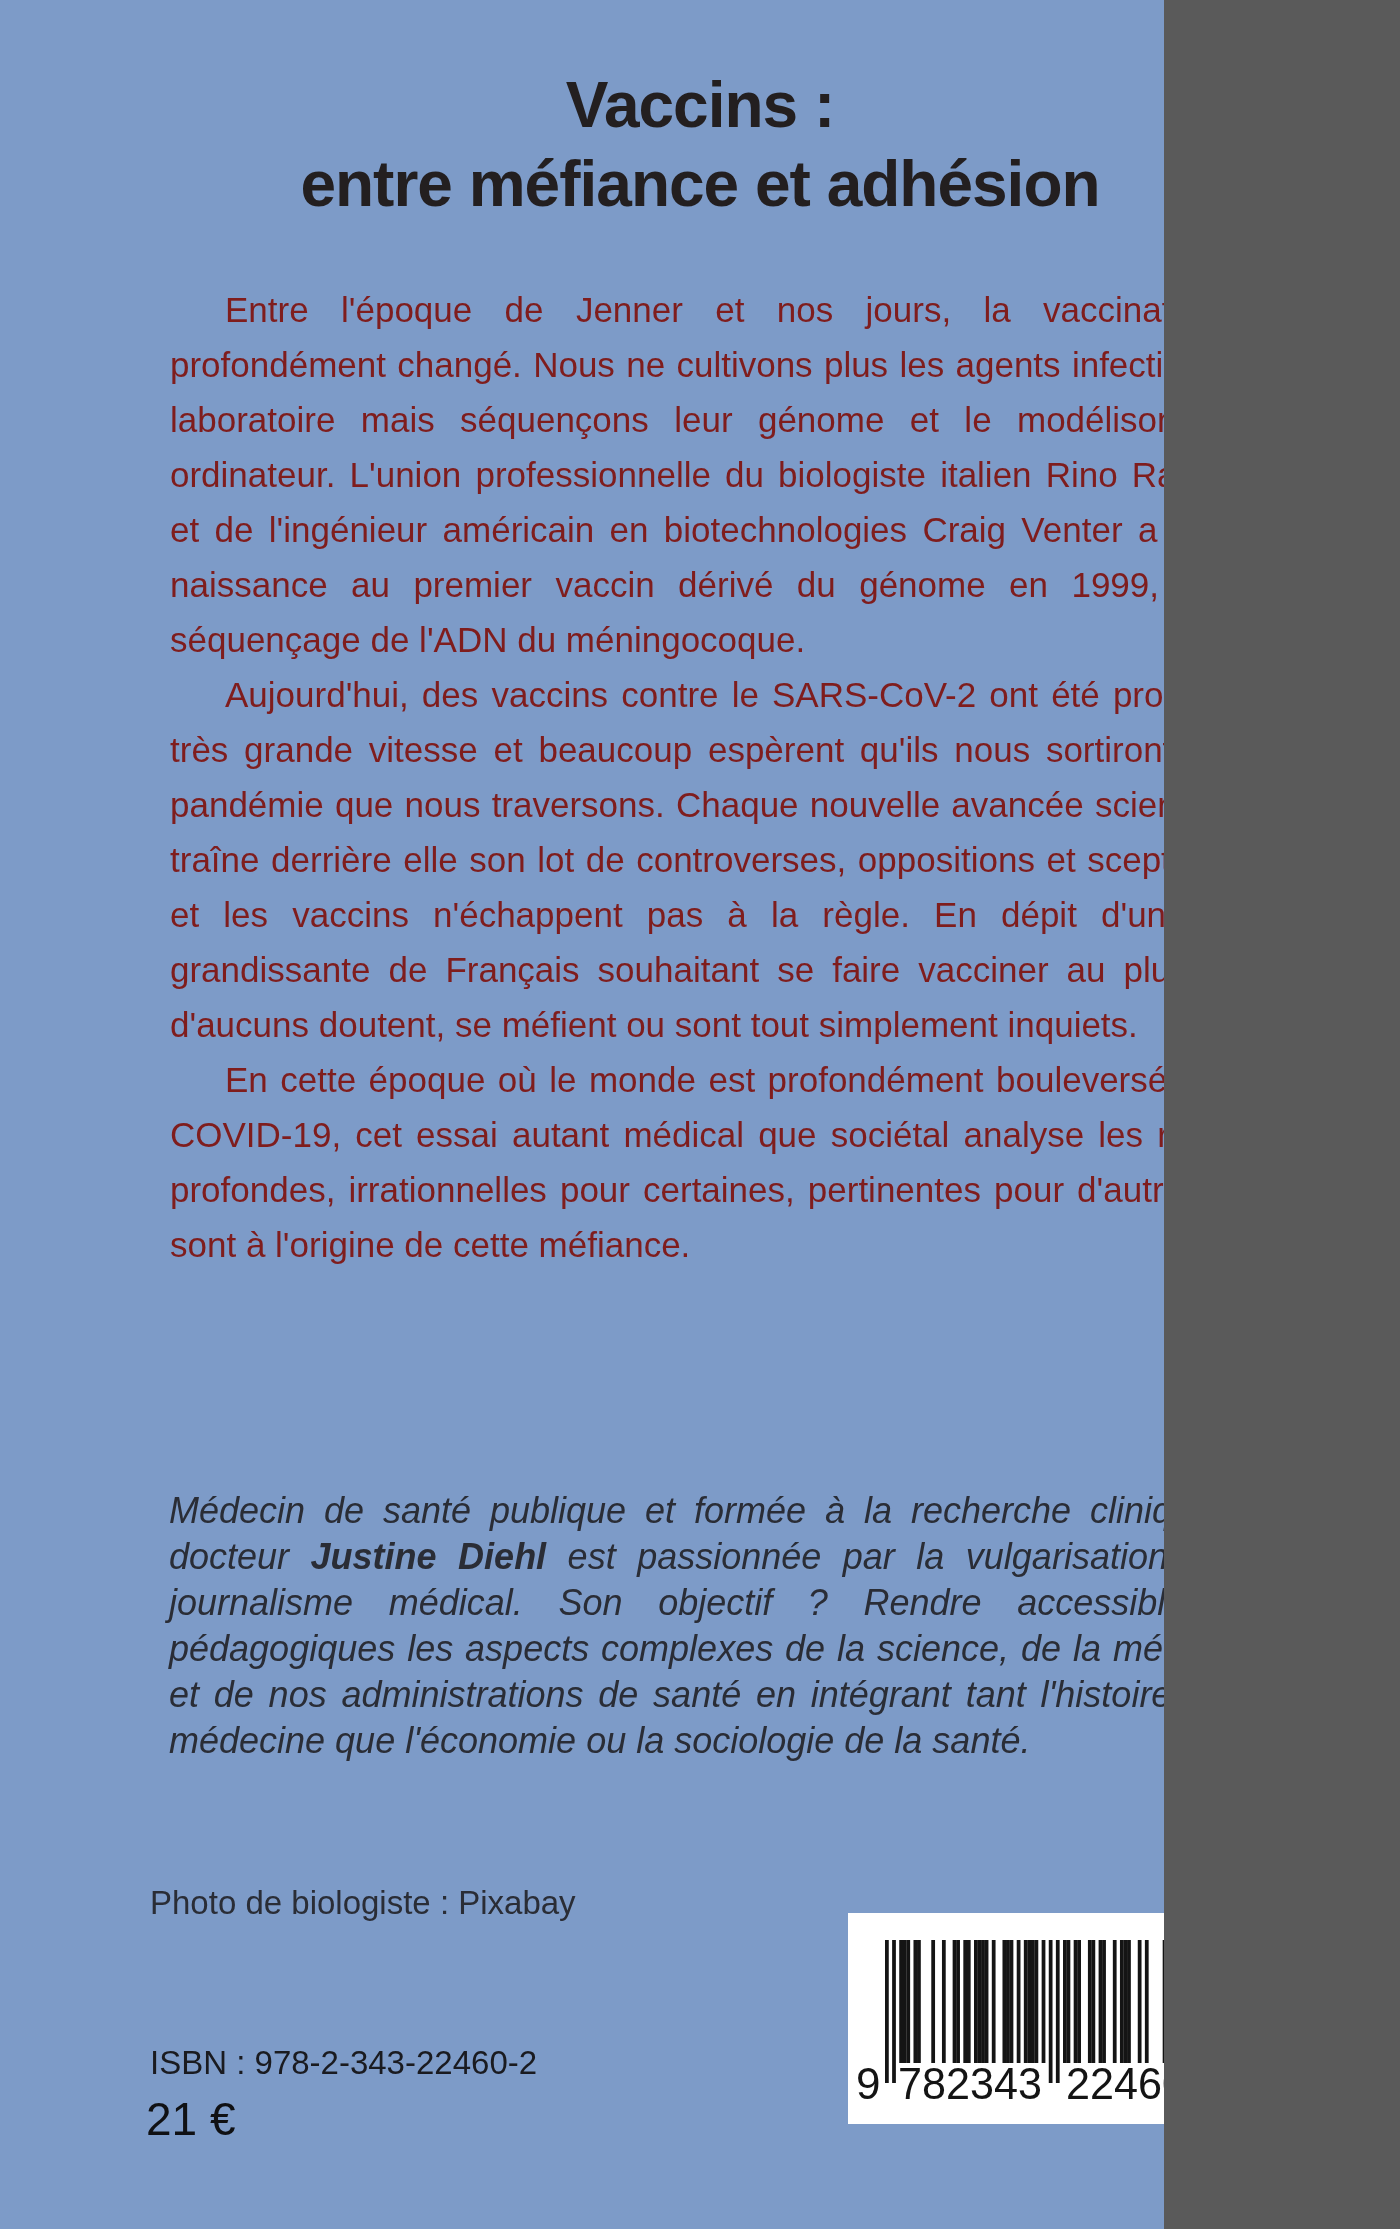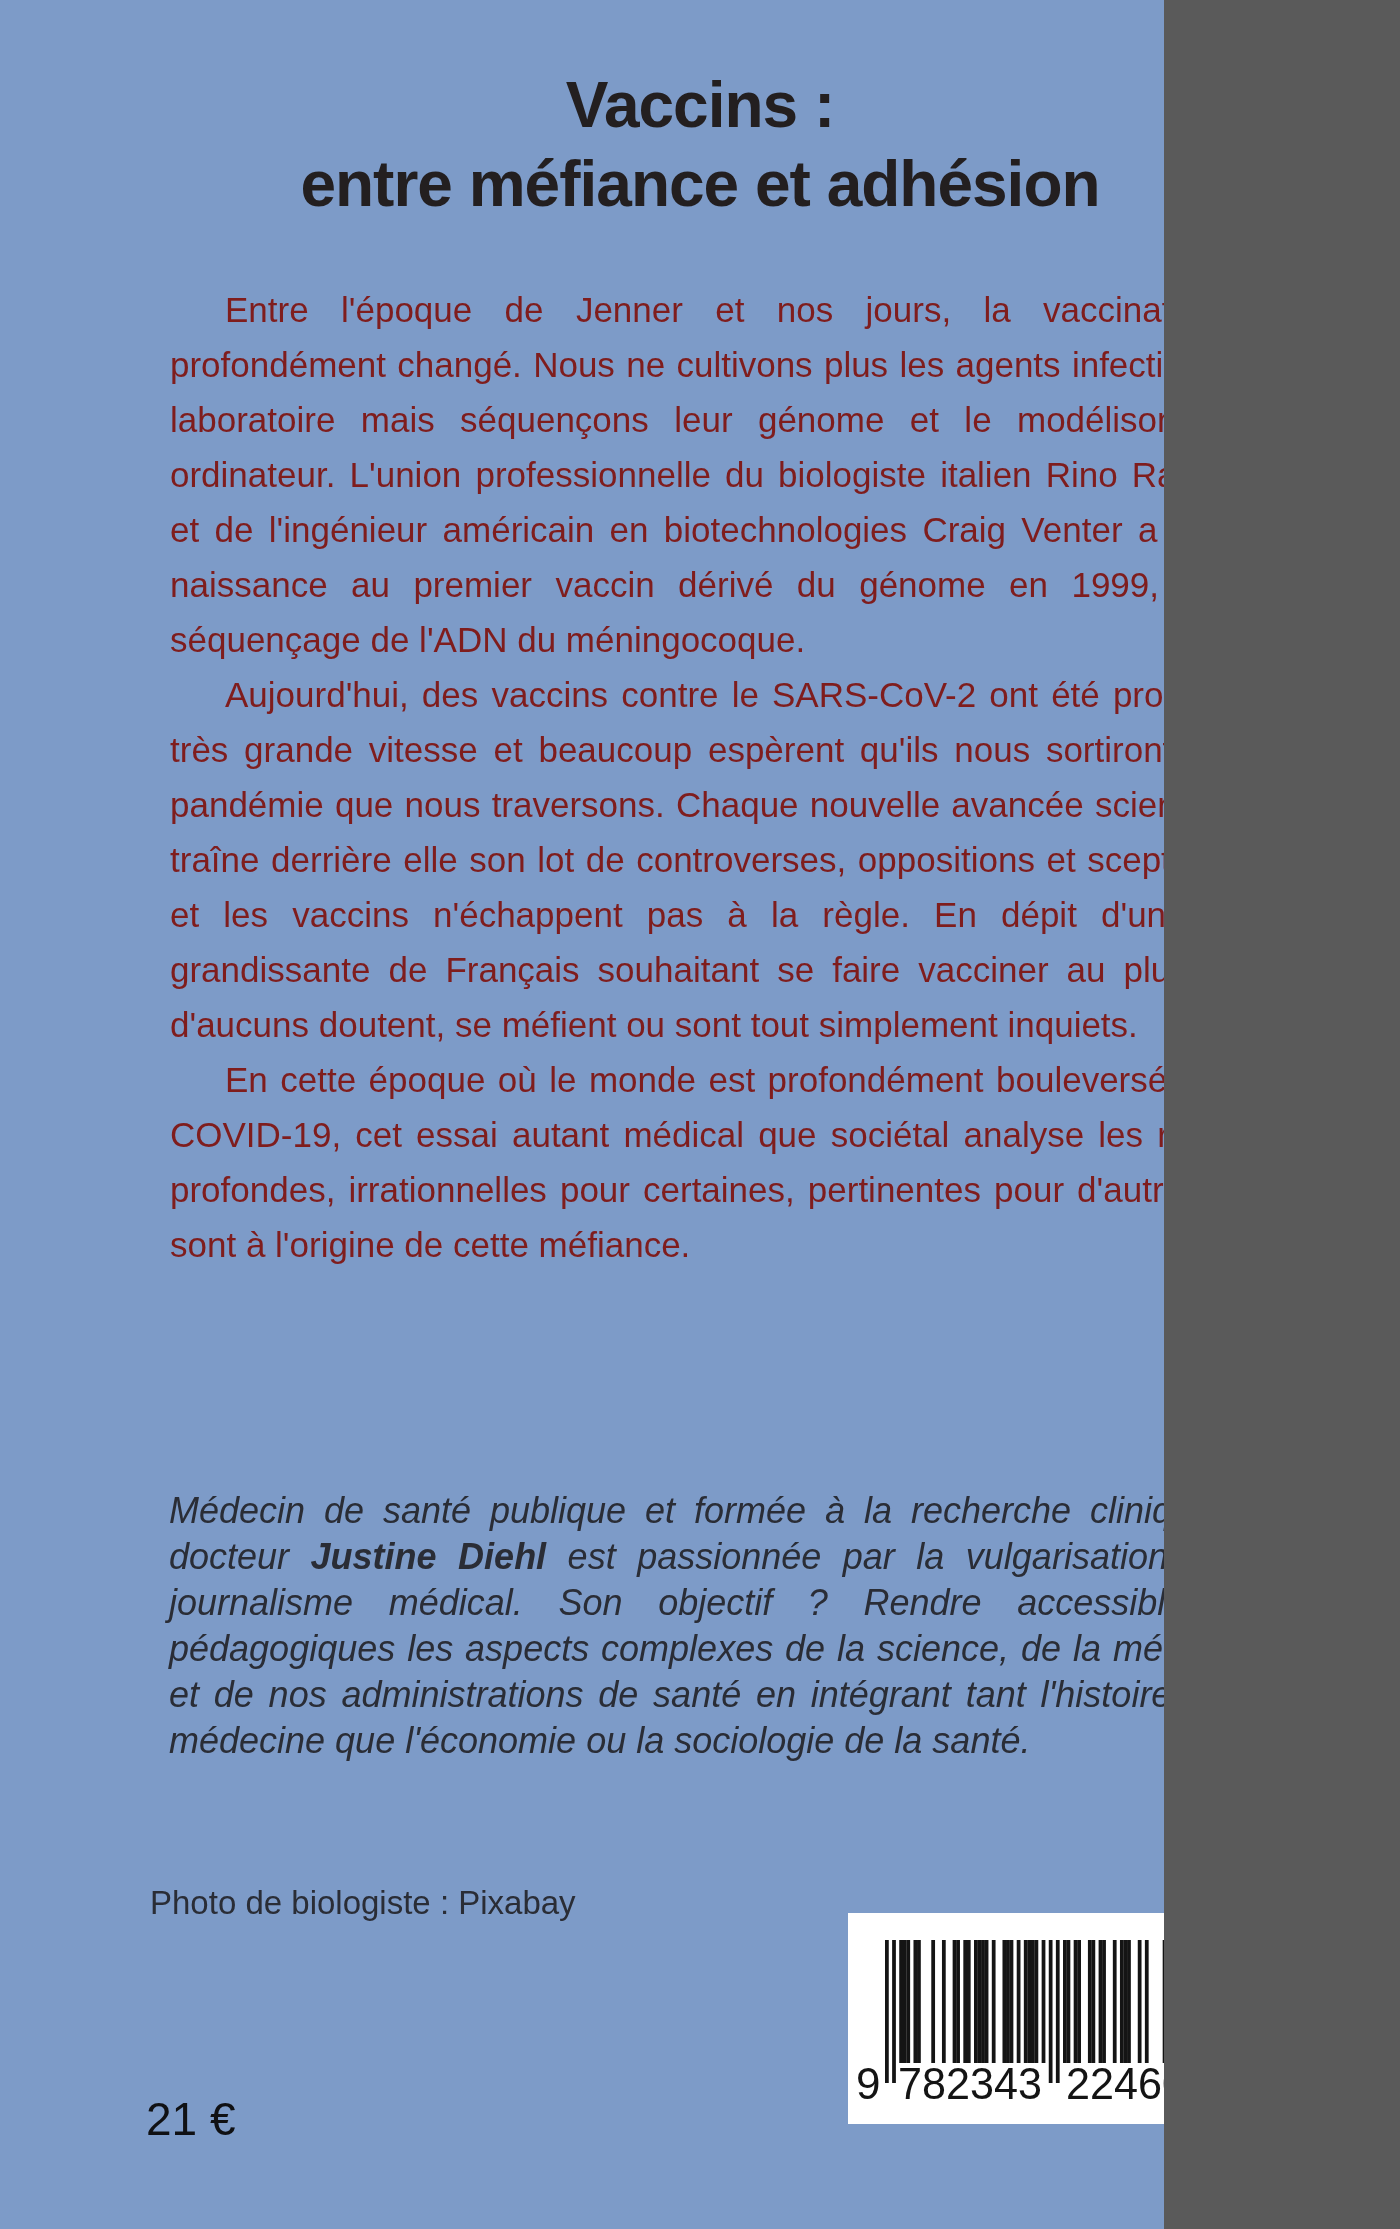--- a/index.html
+++ b/index.html
@@ -121,15 +121,16 @@
         <rect x="332.48" y="27" width="3.76" height="123" fill="#141414"></rect>
         <rect x="339.60" y="27" width="3.76" height="123" fill="#141414"></rect>
         <rect x="343.16" y="27" width="3.76" height="123" fill="#141414"></rect>
         <rect x="350.28" y="27" width="3.76" height="123" fill="#141414"></rect>
         <rect x="353.84" y="27" width="3.76" height="123" fill="#141414"></rect>
         <rect x="364.52" y="27" width="3.76" height="143" fill="#141414"></rect>
         <rect x="371.64" y="27" width="3.76" height="143" fill="#141414"></rect>
       </svg>
   </div>
 
+  <div class="isbn">ISBN : 978-2-343-22460-2</div>
   <div class="price">21 €</div>
 
 </div>
 
 </body></html>

